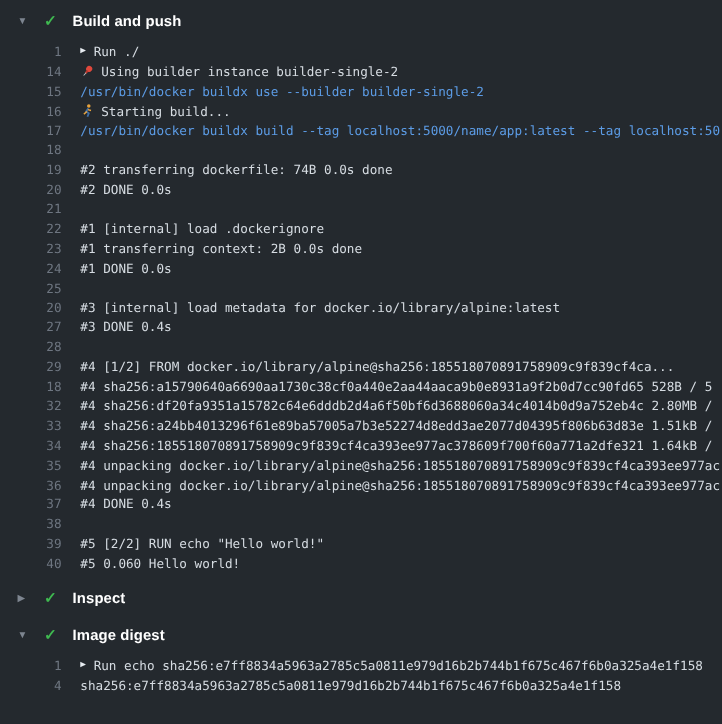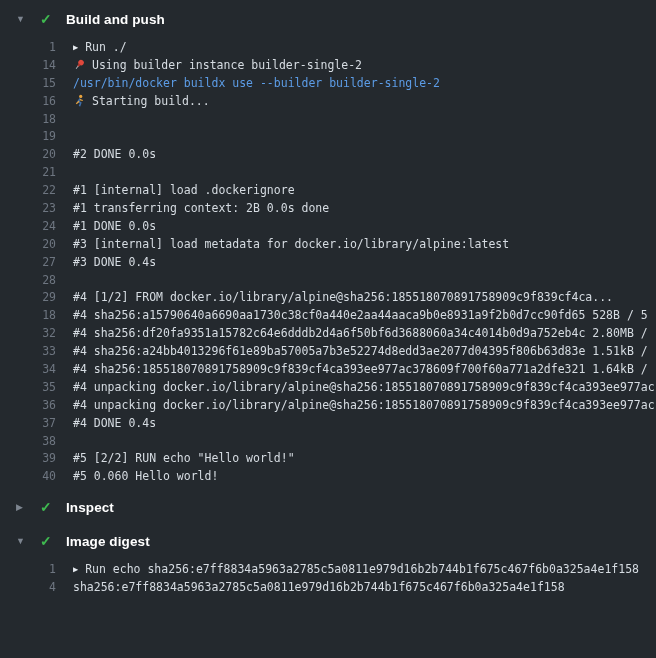--- a/index.html
+++ b/index.html
@@ -70,27 +70,29 @@
               <rect x="6.8" y="7.5" width="2.4" height="3.6" fill="#b8382e"></rect>
               <rect x="7.6" y="10.5" width="0.9" height="4.2" fill="#c9cdd2"></rect>
             </g>
           </svg><span class="log-text">Using builder instance builder-single-2</span></div>
         <div class="log-line command"><span class="log-num">15</span><span class="log-text">/usr/bin/docker buildx use --builder builder-single-2</span></div>
         <div class="log-line"><span class="log-num">16</span><svg viewBox="0 0 16 16" class="inline-ico">
             <circle cx="9.5" cy="3" r="2" fill="#e8a33d"></circle>
             <path d="M9 5.5 L6.5 9 L9.5 11 L8 15" stroke="#3e6ea8" stroke-width="2" fill="none"></path>
             <path d="M8.5 7 L12 8 M7.5 9 L4 12" stroke="#e8a33d" stroke-width="1.6" fill="none"></path>
           </svg><span class="log-text">Starting build...</span></div>
+        <div class="log-line command"><span class="log-num">17</span><span class="log-text">/usr/bin/docker buildx build --tag localhost:5000/name/app:latest --tag localhost:50</span></div>
         <div class="log-line"><span class="log-num">18</span></div>
-        <div class="log-line"><span class="log-num">19</span></div>
+        <div class="log-line"><span class="log-num">19</span><span class="log-text">#2 transferring dockerfile: 74B 0.0s done</span></div>
         <div class="log-line"><span class="log-num">20</span><span class="log-text">#2 DONE 0.0s</span></div>
         <div class="log-line"><span class="log-num">21</span><span class="log-text"></span></div>
         <div class="log-line"><span class="log-num">22</span><span class="log-text">#1 [internal] load .dockerignore</span></div>
         <div class="log-line"><span class="log-num">23</span><span class="log-text">#1 transferring context: 2B 0.0s done</span></div>
         <div class="log-line"><span class="log-num">24</span><span class="log-text">#1 DONE 0.0s</span></div>
+        <div class="log-line"><span class="log-num">25</span><span class="log-text"></span></div>
         <div class="log-line"><span class="log-num">20</span><span class="log-text">#3 [internal] load metadata for docker.io/library/alpine:latest</span></div>
         <div class="log-line"><span class="log-num">27</span><span class="log-text">#3 DONE 0.4s</span></div>
         <div class="log-line"><span class="log-num">28</span><span class="log-text"></span></div>
         <div class="log-line"><span class="log-num">29</span><span class="log-text">#4 [1/2] FROM docker.io/library/alpine@sha256:185518070891758909c9f839cf4ca...</span></div>
         <div class="log-line"><span class="log-num">18</span><span class="log-text">#4 sha256:a15790640a6690aa1730c38cf0a440e2aa44aaca9b0e8931a9f2b0d7cc90fd65 528B / 5</span></div>
         <div class="log-line"><span class="log-num">32</span><span class="log-text">#4 sha256:df20fa9351a15782c64e6dddb2d4a6f50bf6d3688060a34c4014b0d9a752eb4c 2.80MB /</span></div>
         <div class="log-line"><span class="log-num">33</span><span class="log-text">#4 sha256:a24bb4013296f61e89ba57005a7b3e52274d8edd3ae2077d04395f806b63d83e 1.51kB /</span></div>
         <div class="log-line"><span class="log-num">34</span><span class="log-text">#4 sha256:185518070891758909c9f839cf4ca393ee977ac378609f700f60a771a2dfe321 1.64kB /</span></div>
         <div class="log-line"><span class="log-num">35</span><span class="log-text">#4 unpacking docker.io/library/alpine@sha256:185518070891758909c9f839cf4ca393ee977ac</span></div>
         <div class="log-line"><span class="log-num">36</span><span class="log-text">#4 unpacking docker.io/library/alpine@sha256:185518070891758909c9f839cf4ca393ee977ac</span></div>

